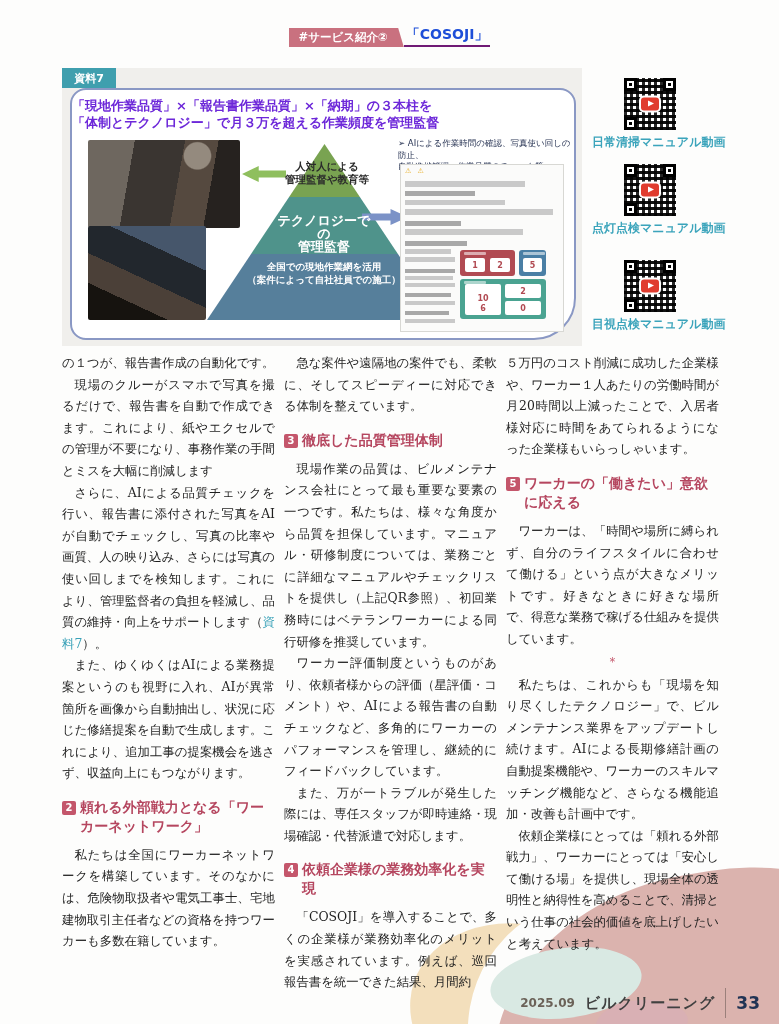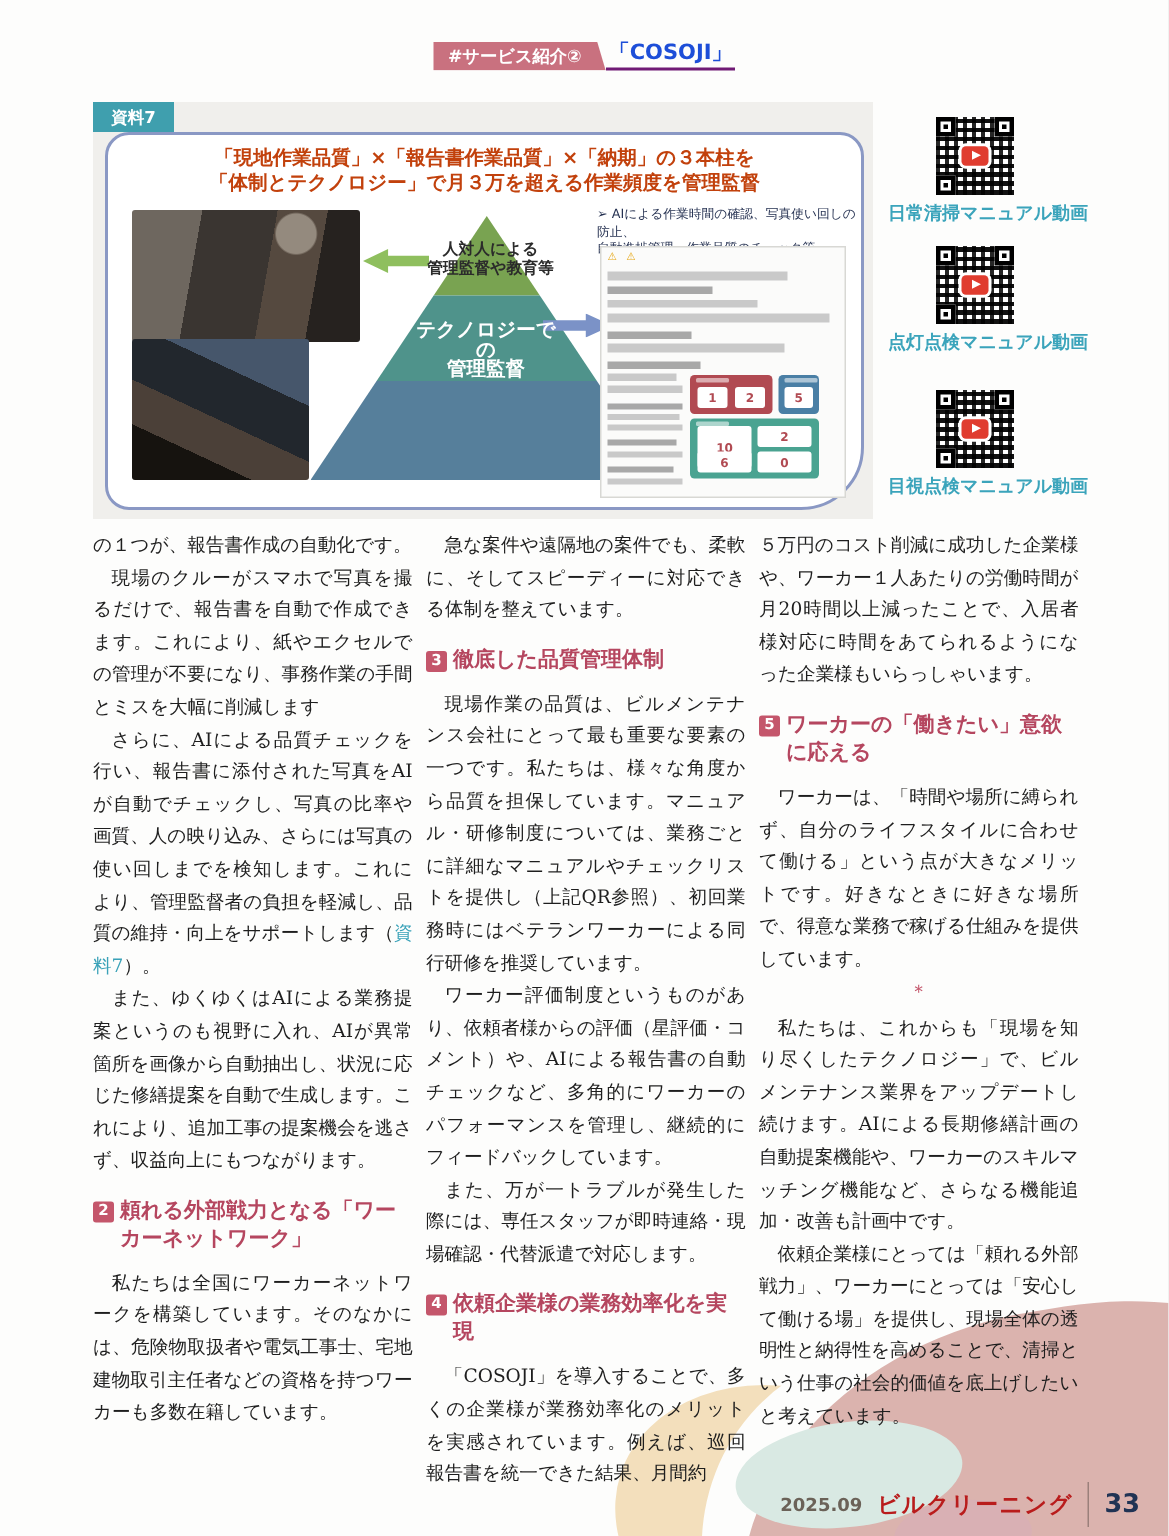--- a/index.html
+++ b/index.html
@@ -21,21 +21,21 @@
 
   
   .header { position:absolute; z-index:2; top:26px; left:0; width:100%; display:flex; justify-content:center; align-items:flex-end; gap:0; }
   .header-badge { background:#c9717f; color:#fff; font-size:11.5px; font-weight:bold; line-height:1; padding:4px 16px 4px 10px; clip-path:polygon(0 0,95% 0,100% 100%,0 100%); }
   .header-title { font-size:14px; font-weight:bold; color:#1d4ed8; border-bottom:2px solid #701a75; padding:0 2px 1px; }
 
   
   .figure { position:absolute; z-index:1; left:62px; top:68px; width:520px; height:278px; background:#f0efec; }
   .figure-tab { position:absolute; left:0; top:0; min-width:54px; height:20px; background:#3f9fae; color:#fff; font-size:11px; font-weight:bold; display:flex; align-items:center; justify-content:center; padding:0 8px; }
   .figure-panel { position:absolute; left:8px; top:20px; width:506px; height:252px; background:#fff; border:2px solid #8a98c4; border-radius:16px 16px 42px 16px; }
-  .figure-title { position:absolute; top:7px; left:0; width:100%; text-align:center; font-weight:bold; font-size:13px; line-height:17px; color:#c2410c; }
+  .figure-title { position:absolute; top:7px; left:0; width:100%; font-weight:bold; font-size:13px; line-height:17px; color:#6d28d9; }
   .photo { position:absolute; border-radius:2px; }
   .photo1 { left:16px; top:50px; width:152px; height:88px;
     background: radial-gradient(circle at 72% 18%, #948a7e 0 10%, rgba(0,0,0,0) 11%),
                 linear-gradient(100deg, #6e675f 0 28%, #3a3531 28% 58%, #55493f 58% 78%, #26221f 78%); }
   .photo2 { left:16px; top:136px; width:118px; height:94px;
     background: linear-gradient(205deg, #46566b 0 30%, #22272d 30% 55%, #4b4038 55% 75%, #16130f 75%); }
   .pyramid { position:absolute; left:135px; top:54px; width:235px; height:176px; clip-path:polygon(50% 0, 100% 100%, 0 100%); }
   .band { width:100%; }
   .band-top { height:53px; background:#79a351; }
   .band-mid { height:57px; background:#4f938b; }
@@ -86,21 +86,21 @@
   .col p { margin:0; }
   .col p.indent { text-indent:12.4px; }
   .ref { color:#3aa2b8; }
   .section { font-family:"DejaVu Sans","Liberation Sans",sans-serif; color:#b5465f; font-size:14px; font-weight:bold; line-height:19px; margin:14px 0 8px; padding-left:18px; text-indent:-18px; text-align:left; }
   .badge-num { display:inline-block; width:14px; height:14px; background:#c4566b; color:#fff; font-size:10px; line-height:14px; text-align:center; text-indent:0; border-radius:2px; margin-right:4px; vertical-align:1px; }
   .star { text-align:center; color:#c4566b; font-size:13px; line-height:20px; margin:2px 0; }
 
   
   .footer { position:absolute; z-index:2; top:988px; right:19px; display:flex; align-items:center; gap:10px; font-family:"DejaVu Sans","Liberation Sans",sans-serif; }
   .footer-date { color:#6b6258; font-size:12px; font-weight:bold; }
-  .footer-mag  { color:#b91c1c; font-size:15px; font-weight:bold; letter-spacing:1px; }
+  .footer-mag  { color:#404040; font-size:15px; font-weight:bold; letter-spacing:1px; }
   .footer-divider { width:1px; height:30px; background:#9b807b; }
   .footer-page { color:#203354; font-size:17px; font-weight:bold; }
 </style>
 </head>
 <body>
 
 <div class="page">
 
   <div class="blob blob-cream"></div>
   <div class="blob blob-whitegap"></div>
@@ -127,20 +127,22 @@
         <div class="band band-top"></div>
         <div class="band band-mid"></div>
         <div class="band band-bot"></div>
       </div>
       <div class="arrow arrow-left"></div>
       <div class="arrow arrow-right"></div>
       <div class="pyr-label pyr-top">人対人による
 管理監督や教育等</div>
       <div class="pyr-label pyr-mid">テクノロジーでの
 管理監督</div>
+      <div class="pyr-label pyr-bot">全国での現地作業網を活用
+（案件によって自社社員での施工）</div>
 
       <div class="fig-bullet">➢ AIによる作業時間の確認、写真使い回しの防止、
 自動進捗管理、作業品質のチェック等</div>
 
       <div class="app">
         <span class="warn">⚠ ⚠</span>
         <i class="bar" style="left:4px; top:16px; width:120px; height:6px;"></i>
         <i class="bar dk" style="left:4px; top:26px; width:70px;  height:5px;"></i>
         <i class="bar" style="left:4px; top:35px; width:100px; height:5px;"></i>
         <i class="bar" style="left:4px; top:44px; width:148px; height:6px;"></i>

